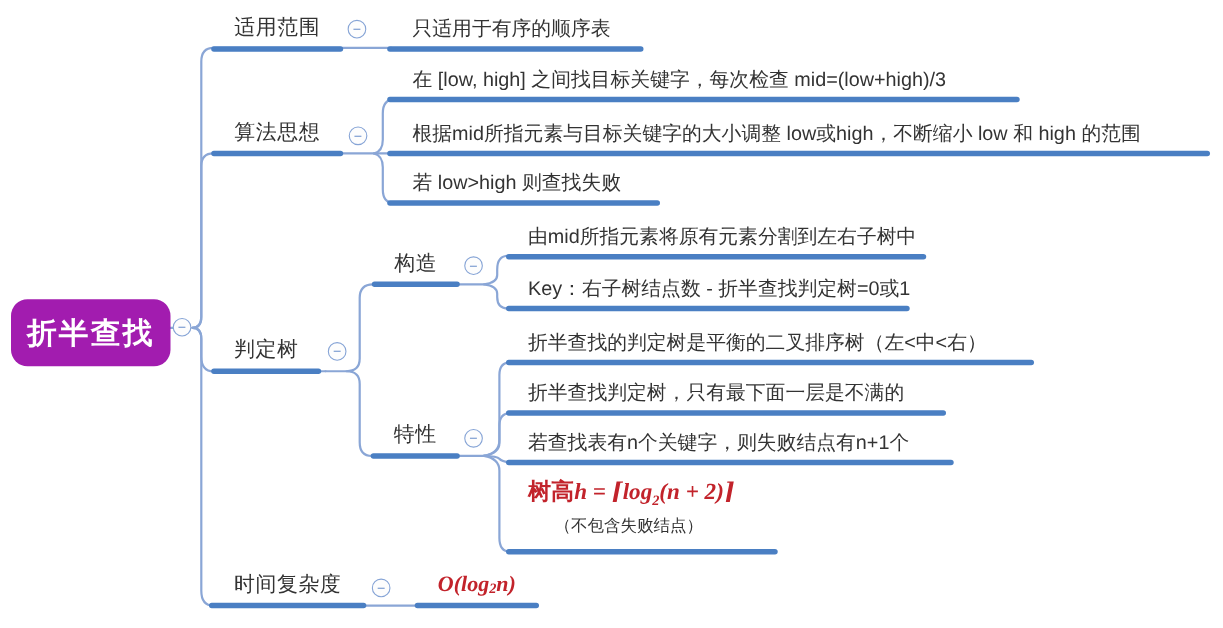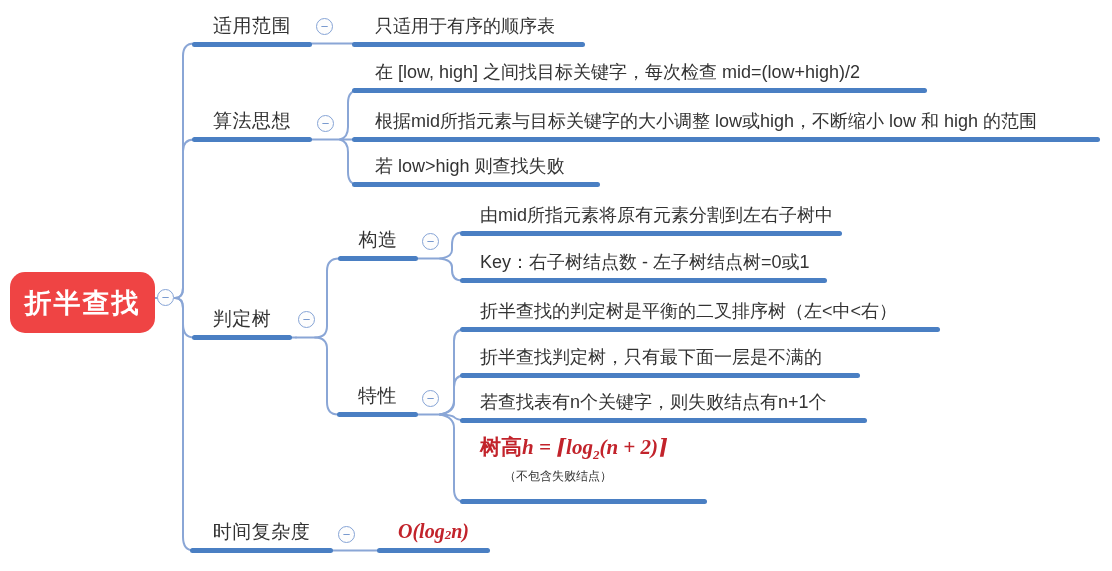--- a/index.html
+++ b/index.html
@@ -19,38 +19,38 @@
     background:#4a7fc3;border-radius:3px;
   }
   .label{font-size:19px;justify-content:center;letter-spacing:0.5px;}
   .leaf{justify-content:flex-start;}
   .pl23{padding-left:23px;}
   .pl20{padding-left:20px;}
 
   
   .root{
     position:absolute;left:10px;top:272px;width:145px;height:61px;border-radius:15px;
-    background:#ef4444;color:#ffffff;font-size:27px;font-weight:bold;letter-spacing:2px;
+    background:#a21caf;color:#ffffff;font-size:27px;font-weight:bold;letter-spacing:2px;
     display:flex;align-items:center;justify-content:center;
   }
 
   
   .collapse{
     position:absolute;width:15px;height:15px;border:1.5px solid #86a4d6;border-radius:50%;
     background:#fdfdfd;display:flex;align-items:center;justify-content:center;
     font-size:13px;line-height:13px;color:#6f93cc;cursor:pointer;box-sizing:content-box;
   }
 
   
   .two-line{display:block;padding-bottom:4px;}
   .formula-line{font-size:21px;color:#c2232b;padding-left:20px;}
   .formula-line .cn{font-weight:bold;font-family:"Liberation Sans",sans-serif;}
   .math{font-family:"Liberation Serif","DejaVu Serif",serif;font-style:italic;font-weight:bold;}
   .formula-line sub,.o-formula sub{font-size:13px;font-family:"Liberation Serif",serif;font-style:italic;font-weight:bold;}
-  .note-line{font-size:12px;color:#333333;padding-left:44px;margin-top:7px;}
+  .note-line{font-size:15px;color:#333333;padding-left:44px;margin-top:7px;}
 
   .o-formula{color:#c2232b;font-size:20px;justify-content:center;
     font-family:"Liberation Serif","DejaVu Serif",serif;}
 </style>
 </head>
 <body>
 
 <div id="canvas">
 
   <svg id="wires" viewBox="0 0 1112 571" xmlns="http://www.w3.org/2000/svg">
@@ -90,29 +90,29 @@
   <div class="collapse" style="left:317px;top:115px">−</div>
   <div class="collapse" style="left:298px;top:311px">−</div>
   <div class="collapse" style="left:422px;top:233px">−</div>
   <div class="collapse" style="left:422px;top:390px">−</div>
   <div class="collapse" style="left:338px;top:526px">−</div>
 
   <div class="node label" style="left:192px;top:13px;width:120px;height:29px">适用范围</div>
   <div class="node label" style="left:192px;top:108px;width:120px;height:29px">算法思想</div>
 
   <div class="node leaf pl23" style="left:352px;top:13px;width:233px;height:29px">只适用于有序的顺序表</div>
-  <div class="node leaf pl23" style="left:352px;top:59px;width:575px;height:29px">在 [low, high] 之间找目标关键字，每次检查 mid=(low+high)/2</div>
+  <div class="node leaf pl23" style="left:352px;top:59px;width:575px;height:29px">在 [low, high] 之间找目标关键字，每次检查 mid=(low+high)/3</div>
   <div class="node leaf pl23" style="left:352px;top:108px;width:748px;height:29px">根据mid所指元素与目标关键字的大小调整 low或high，不断缩小 low 和 high 的范围</div>
   <div class="node leaf pl23" style="left:352px;top:153px;width:248px;height:29px">若 low&gt;high 则查找失败</div>
 
   <div class="node label" style="left:192px;top:306px;width:100px;height:29px">判定树</div>
 
   <div class="node label" style="left:338px;top:227px;width:80px;height:29px">构造</div>
   <div class="node leaf pl20" style="left:460px;top:202px;width:382px;height:29px">由mid所指元素将原有元素分割到左右子树中</div>
-  <div class="node leaf pl20" style="left:460px;top:249px;width:367px;height:29px">Key：右子树结点数 - 左子树结点树=0或1</div>
+  <div class="node leaf pl20" style="left:460px;top:249px;width:367px;height:29px">Key：右子树结点数 - 折半查找判定树=0或1</div>
 
   <div class="node label" style="left:337px;top:383px;width:81px;height:29px">特性</div>
   <div class="node leaf pl20" style="left:460px;top:298px;width:480px;height:29px">折半查找的判定树是平衡的二叉排序树（左&lt;中&lt;右）</div>
   <div class="node leaf pl20" style="left:460px;top:344px;width:400px;height:29px">折半查找判定树，只有最下面一层是不满的</div>
   <div class="node leaf pl20" style="left:460px;top:389px;width:407px;height:29px">若查找表有n个关键字，则失败结点有n+1个</div>
 
   <div class="node two-line" style="left:460px;top:435px;width:247px;height:64px">
     <div class="formula-line"><span class="cn">树高</span><span class="math">h = ⌈log</span><sub>2</sub><span class="math">(n + 2)⌉</span></div>
     <div class="note-line">（不包含失败结点）</div>
   </div>

